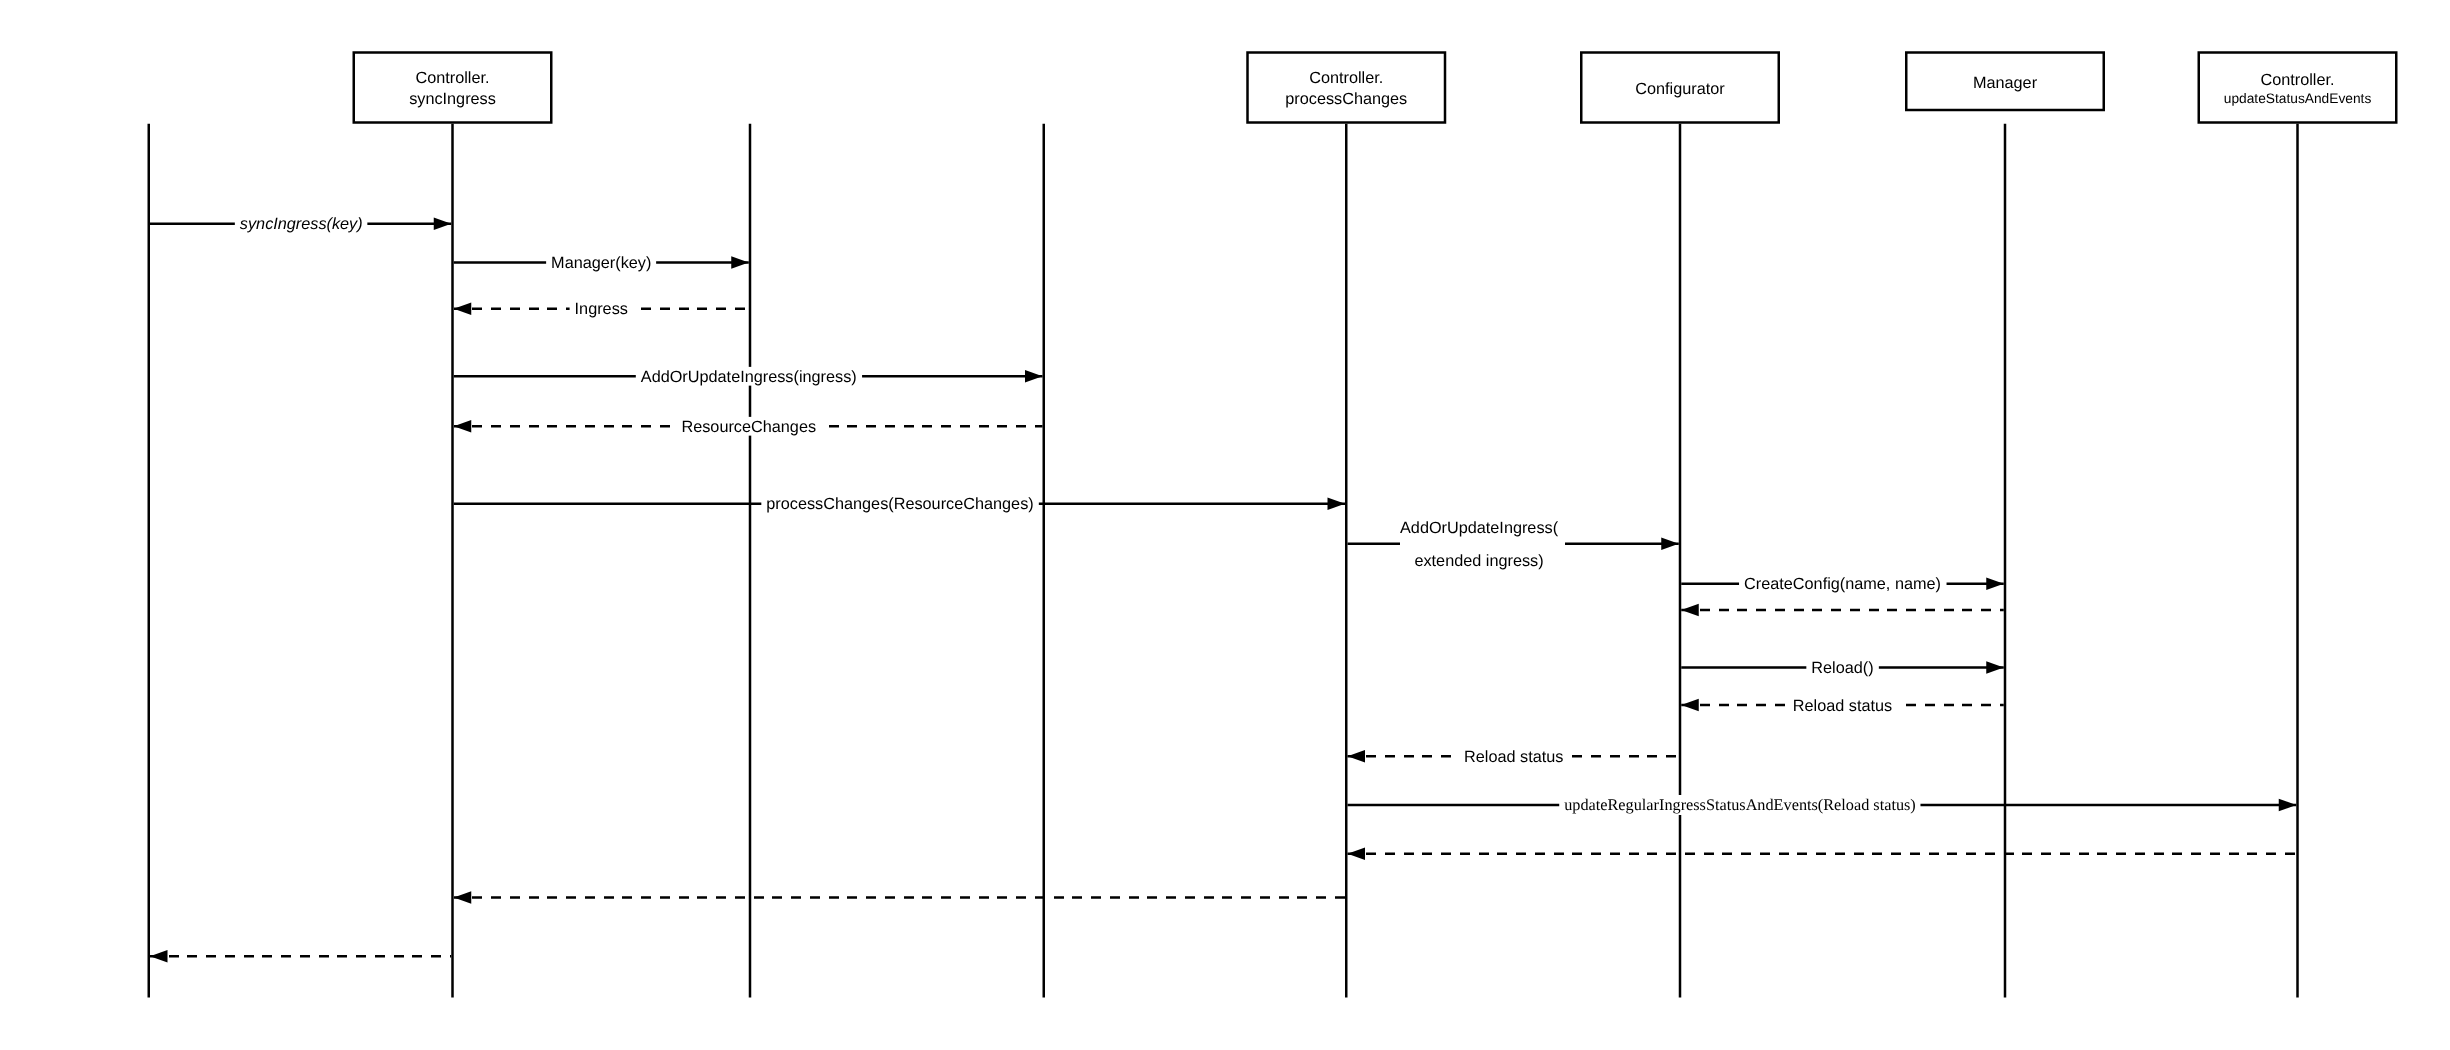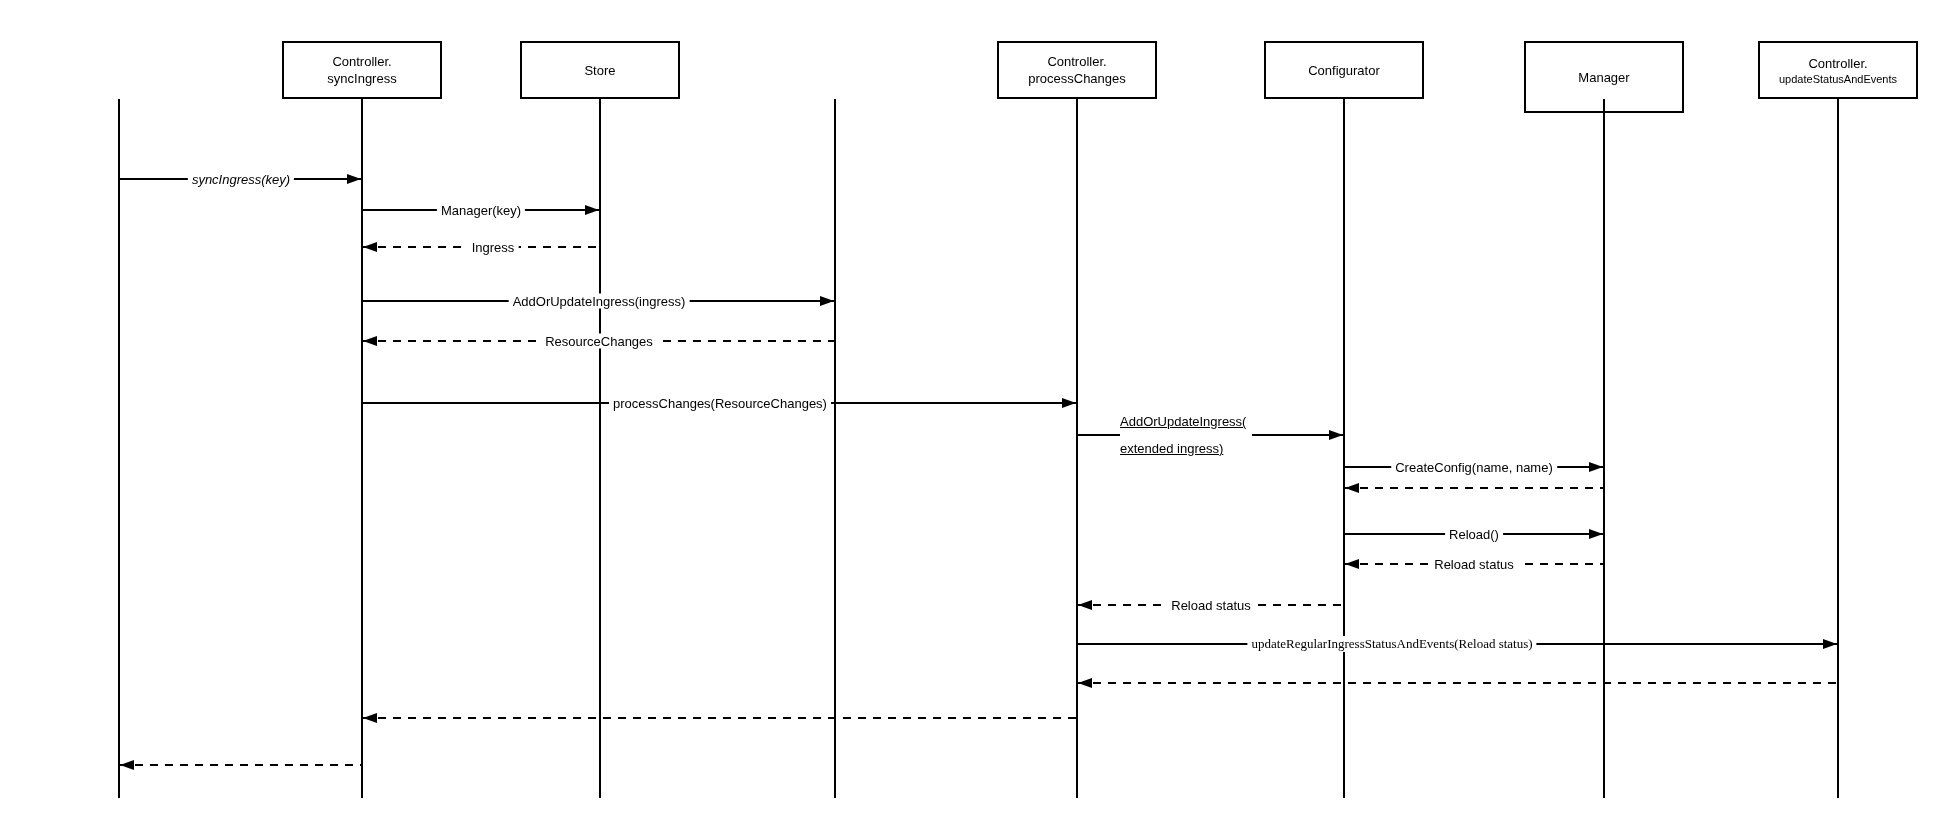--- a/index.html
+++ b/index.html
@@ -19,66 +19,63 @@
   .msg-line.solid{background:#000}
   .msg-line.dashed{background:repeating-linear-gradient(90deg,#000 0 8px,transparent 8px 15px)}
   .msg-arrow{position:absolute;width:0;height:0;border-top:5px solid transparent;border-bottom:5px solid transparent}
   .msg-arrow.right{border-left:14px solid #000}
   .msg-arrow.left{border-right:14px solid #000}
   .msg-label{
     position:absolute;transform:translate(-50%,-50%);
     background:#fff;padding:0 4px;font-size:13px;white-space:nowrap;z-index:2;
   }
   .msg-label.left-align{
-    transform:translateY(-50%);text-align:left;line-height:27px;padding:0 6px 0 0;text-decoration:underline;
+    transform:translateY(-50%);text-align:center;line-height:27px;padding:0 6px 0 0;
   }
   .msg-label .lbl-line{display:block}
 </style>
 </head>
 <body>
 
 <div class="canvas">
     <div class="lifeline" style="left: 118px; top: 99px; height: 699px;"></div>
     <div class="participant-box" style="left: 282px; top: 41px; width: 160px; height: 58px;">
       <div class="participant-line">Controller.</div>
       <div class="participant-line">syncIngress</div>
     </div>
     <div class="lifeline" style="left: 361px; top: 99px; height: 699px;"></div>
-    <div class="participant-box" style="left: 520px; top: 41px; width: 160px; height: 58px;">
-      <div class="participant-line">Store</div>
-    </div>
     <div class="lifeline" style="left: 599px; top: 99px; height: 699px;"></div>
     <div class="lifeline" style="left: 834px; top: 99px; height: 699px;"></div>
     <div class="participant-box" style="left: 997px; top: 41px; width: 160px; height: 58px;">
       <div class="participant-line">Controller.</div>
       <div class="participant-line">processChanges</div>
     </div>
     <div class="lifeline" style="left: 1076px; top: 99px; height: 699px;"></div>
     <div class="participant-box" style="left: 1264px; top: 41px; width: 160px; height: 58px;">
       <div class="participant-line">Configurator</div>
     </div>
     <div class="lifeline" style="left: 1343px; top: 99px; height: 699px;"></div>
-    <div class="participant-box" style="left: 1524px; top: 41px; width: 160px; height: 72px;">
+    <div class="participant-box" style="left: 1524px; top: 41px; width: 160px; height: 48px;">
       <div class="participant-line">Manager</div>
     </div>
     <div class="lifeline" style="left: 1603px; top: 99px; height: 699px;"></div>
     <div class="participant-box" style="left: 1758px; top: 41px; width: 160px; height: 58px;">
       <div class="participant-line">Controller.</div>
       <div class="participant-line small">updateStatusAndEvents</div>
     </div>
     <div class="lifeline" style="left: 1837px; top: 99px; height: 699px;"></div>
     <div class="msg-line solid" style="left: 120px; top: 178px; width: 241px;"></div>
     <div class="msg-arrow right" style="top: 174px; left: 347px;"></div>
     <div class="msg-label" style="top: 179px; left: 241px; font-style: italic;">syncIngress(key)</div>
     <div class="msg-line solid" style="left: 363px; top: 209px; width: 236px;"></div>
     <div class="msg-arrow right" style="top: 205px; left: 585px;"></div>
     <div class="msg-label" style="top: 210px; left: 481px;">Manager(key)</div>
     <div class="msg-line dashed" style="left: 363px; top: 246px; width: 236px;"></div>
     <div class="msg-arrow left" style="top: 242px; left: 363px;"></div>
-    <div class="msg-label" style="top: 247px; left: 481px; margin-left: 12px;">Ingress</div>
+    <div class="msg-label" style="top: 247px; left: 481px;">Ingress</div>
     <div class="msg-line solid" style="left: 363px; top: 300px; width: 471px;"></div>
     <div class="msg-arrow right" style="top: 296px; left: 820px;"></div>
     <div class="msg-label" style="top: 301px; left: 599px;">AddOrUpdateIngress(ingress)</div>
     <div class="msg-line dashed" style="left: 363px; top: 340px; width: 471px;"></div>
     <div class="msg-arrow left" style="top: 336px; left: 363px;"></div>
     <div class="msg-label" style="top: 341px; left: 599px;">ResourceChanges</div>
     <div class="msg-line solid" style="left: 363px; top: 402px; width: 713px;"></div>
     <div class="msg-arrow right" style="top: 398px; left: 1062px;"></div>
     <div class="msg-label" style="top: 403px; left: 720px;">processChanges(ResourceChanges)</div>
     <div class="msg-line solid" style="left: 1078px; top: 434px; width: 265px;"></div>

